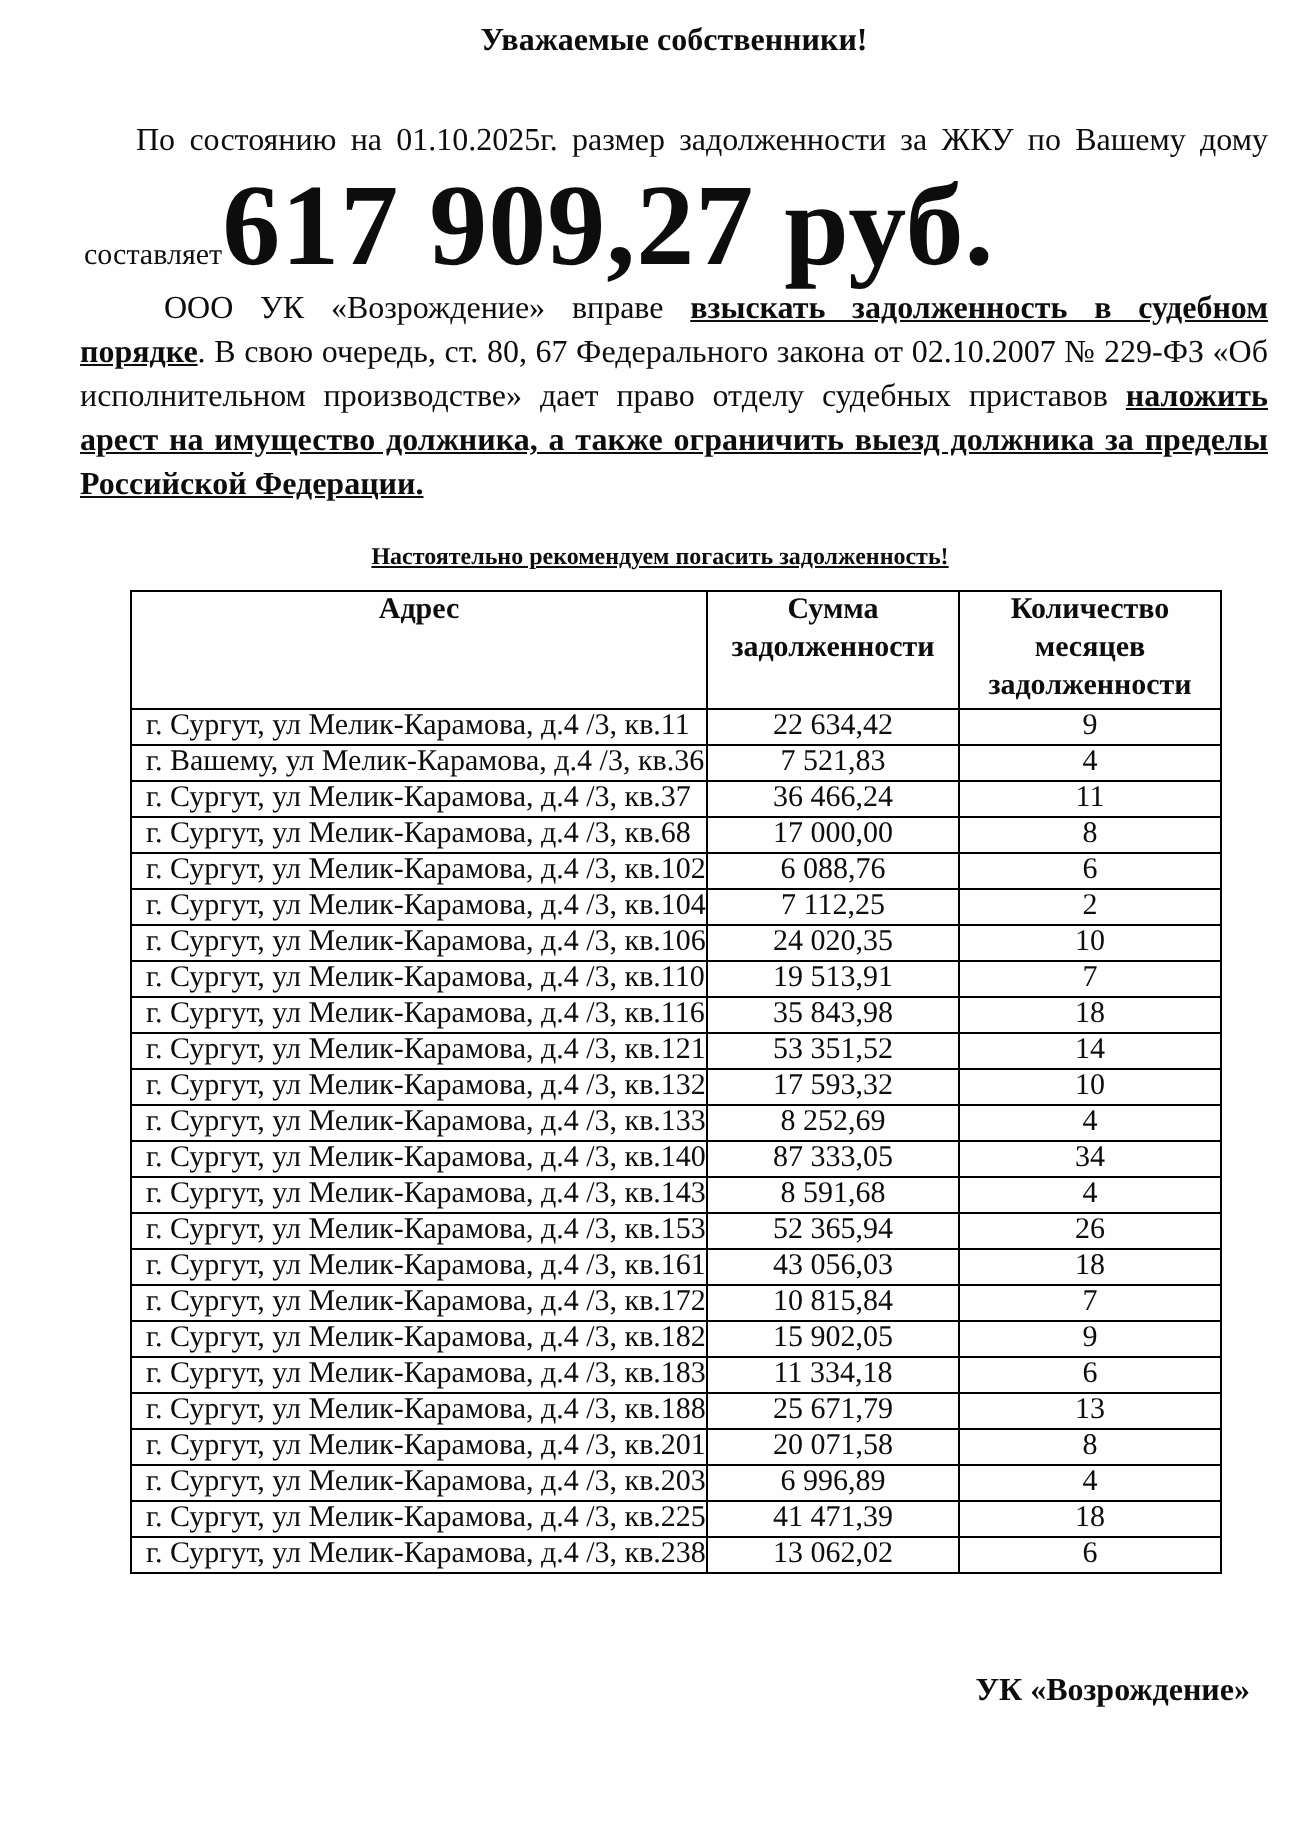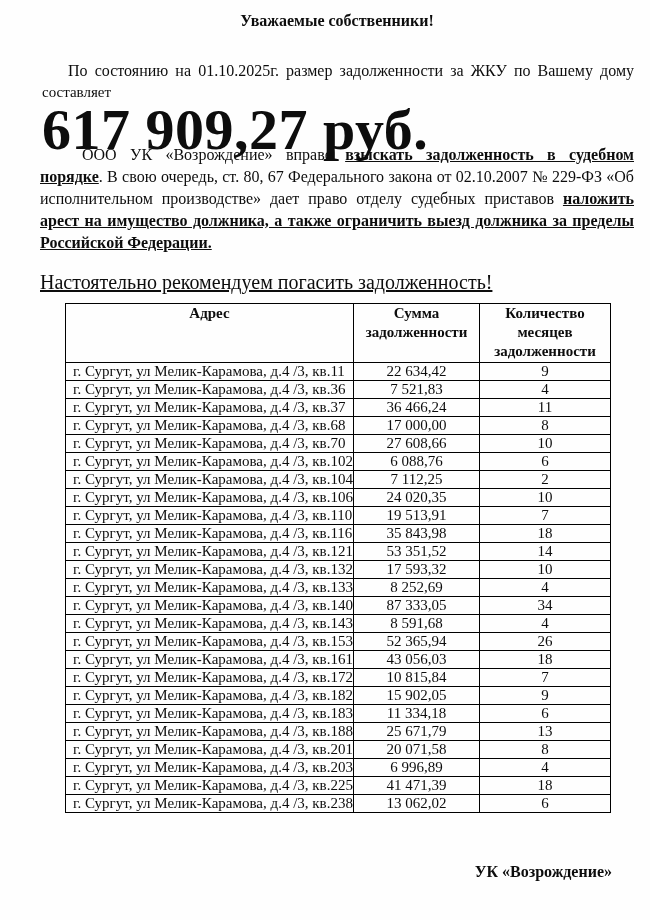--- a/index.html
+++ b/index.html
@@ -29,42 +29,42 @@
     text-indent: 28px;
     text-align: justify;
     text-align-last: justify;
     white-space: normal;
   }
   .amount-line {
     display: flex;
     align-items: baseline;
     margin: 4px 0 0 2px;
     height: 54px;
-    flex-direction: column;
   }
   .amount-prefix { font-size: 15px; flex: none; }
   .amount-value {
     font-size: 58px;
     font-weight: bold;
     letter-spacing: 0.5px;
     white-space: nowrap;
     line-height: 1;
   }
   .body-par {
     font-size: 16px;
     line-height: 22px;
     text-align: justify;
     text-indent: 42px;
     margin: 6px 0 4px 0;
   }
   .bu { font-weight: bold; text-decoration: underline; }
   .recommend {
-    font-size: 20px;
-    font-weight: normal;
+    font-size: 12px;
+    font-weight: bold;
     text-decoration: underline;
+    text-align: center;
     margin: 17px 14px 0 0;
   }
   .debt-table {
     border-collapse: collapse;
     table-layout: fixed;
     width: 545px;
     margin: 9px 0 0 25px;
   }
   .debt-table th, .debt-table td {
     border: 1px solid #000;
@@ -87,21 +87,21 @@
   }
   td.addr { text-align: left; padding-left: 7px; }
   td.num  { text-align: center; }
   .col-address { width: 288px; }
   .col-amount  { width: 126px; }
   .col-months  { width: 131px; }
   .footer {
     font-size: 16px;
     font-weight: bold;
     text-align: right;
-    margin: 50px 22px 0 0;
+    margin: 50px 9px 0 0;
   }
 </style>
 </head>
 <body>
 
 <div class="page">
 
   <h1 class="title">Уважаемые собственники!</h1>
 
   <p class="intro">По состоянию на 01.10.2025г.  размер задолженности за ЖКУ по Вашему дому</p>
@@ -128,40 +128,35 @@
         <th>Количество месяцев задолженности</th>
       </tr>
     </thead>
     <tbody id="table-rows">
         <tr>
           <td class="addr">г. Сургут, ул Мелик-Карамова, д.4 /3, кв.11</td>
           <td class="num">22 634,42</td>
           <td class="num">9</td>
         </tr>
         <tr>
-          <td class="addr">г. Сургут, ул Мелик-Карамова, д.4 /3, кв.36</td>
+          <td class="addr">г. Вашему, ул Мелик-Карамова, д.4 /3, кв.36</td>
           <td class="num">7 521,83</td>
           <td class="num">4</td>
         </tr>
         <tr>
           <td class="addr">г. Сургут, ул Мелик-Карамова, д.4 /3, кв.37</td>
           <td class="num">36 466,24</td>
           <td class="num">11</td>
         </tr>
         <tr>
           <td class="addr">г. Сургут, ул Мелик-Карамова, д.4 /3, кв.68</td>
           <td class="num">17 000,00</td>
           <td class="num">8</td>
         </tr>
         <tr>
-          <td class="addr">г. Сургут, ул Мелик-Карамова, д.4 /3, кв.70</td>
-          <td class="num">27 608,66</td>
-          <td class="num">10</td>
-        </tr>
-        <tr>
           <td class="addr">г. Сургут, ул Мелик-Карамова, д.4 /3, кв.102</td>
           <td class="num">6 088,76</td>
           <td class="num">6</td>
         </tr>
         <tr>
           <td class="addr">г. Сургут, ул Мелик-Карамова, д.4 /3, кв.104</td>
           <td class="num">7 112,25</td>
           <td class="num">2</td>
         </tr>
         <tr>

